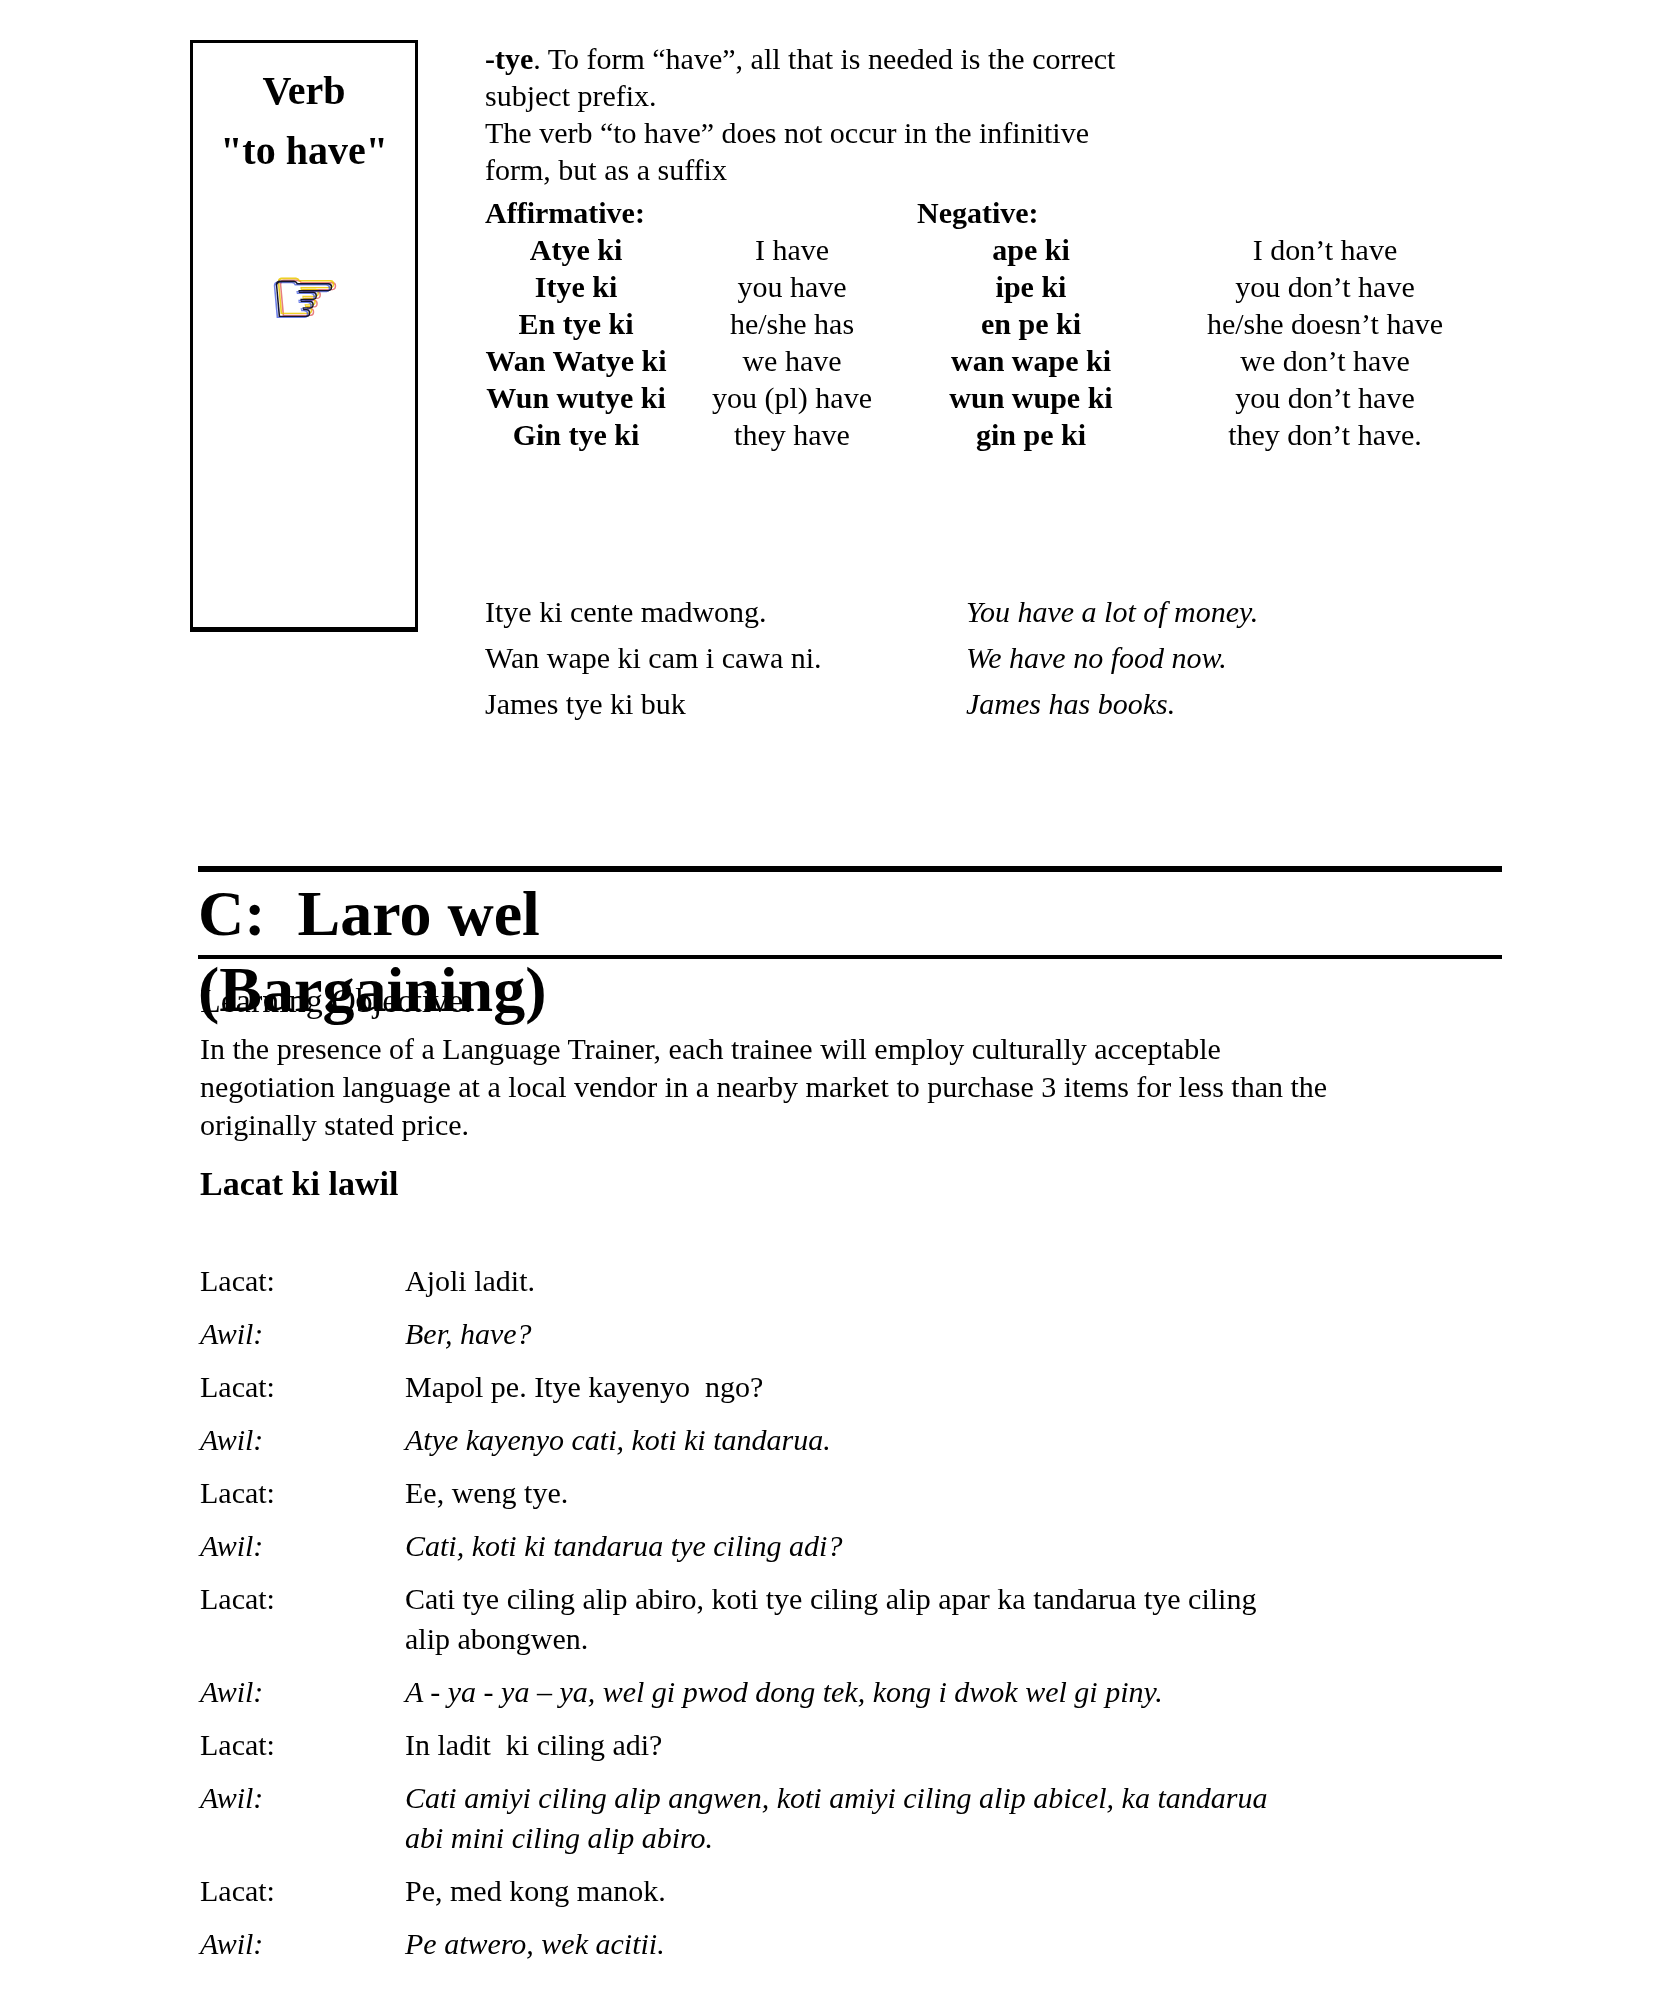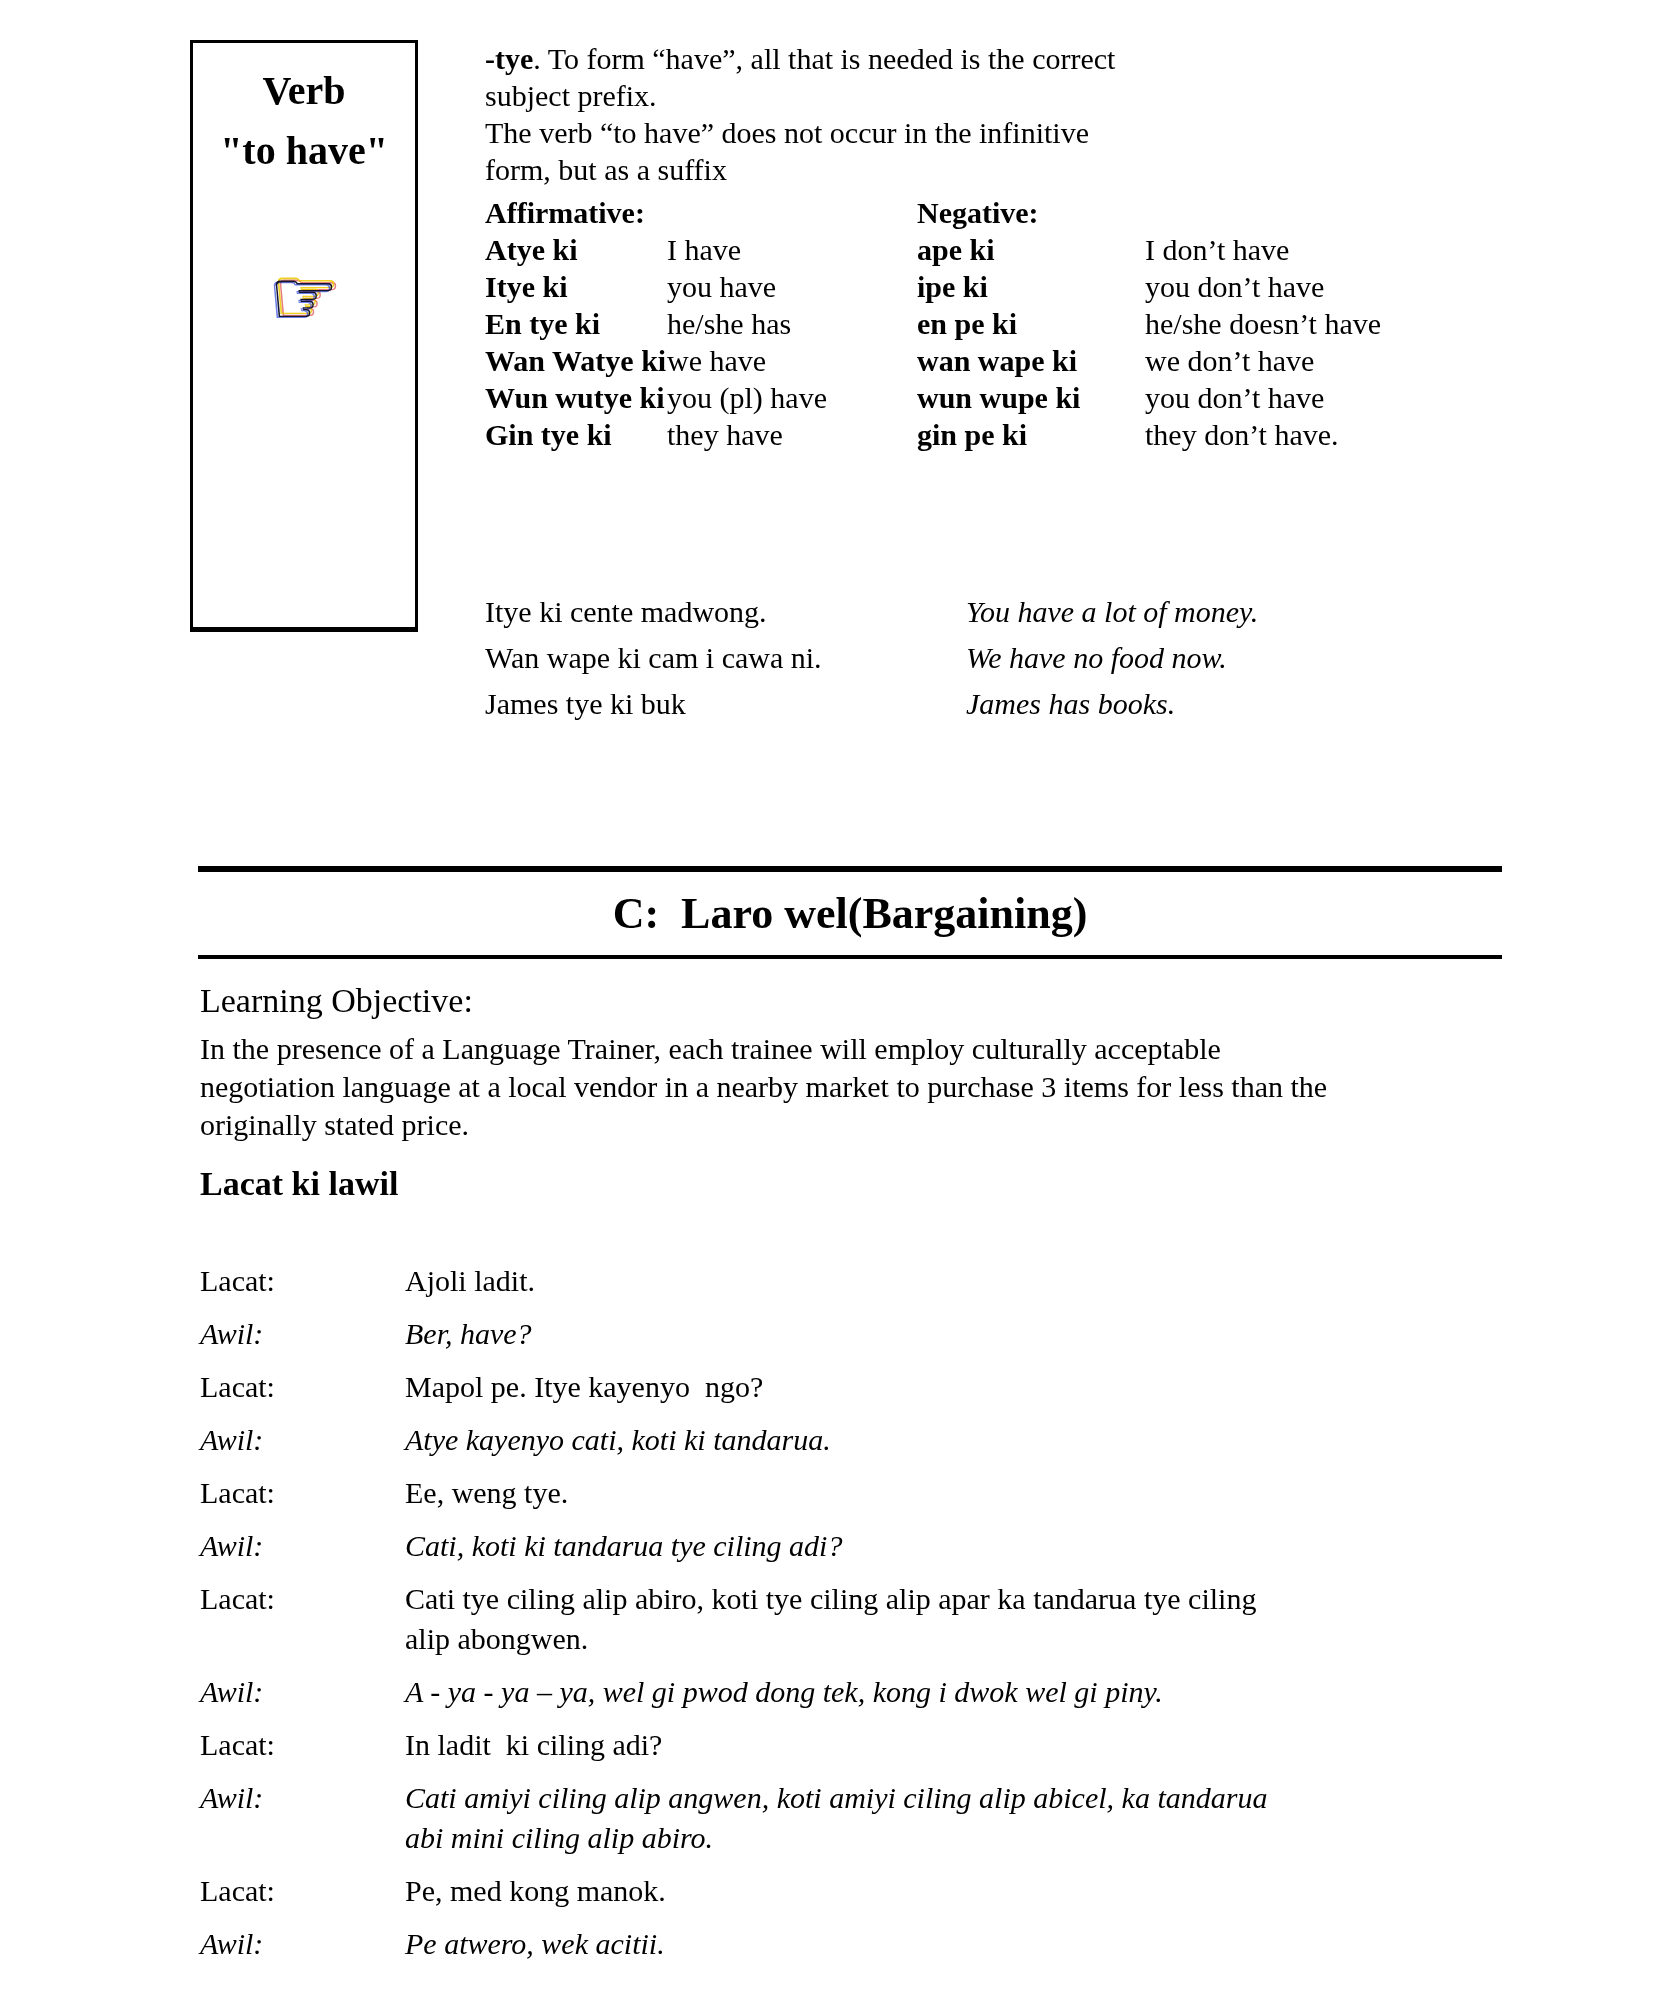--- a/index.html
+++ b/index.html
@@ -23,32 +23,32 @@
     font-family:"DejaVu Sans", sans-serif; color:#15152e;
     text-shadow: -2px 1px 0 rgba(30,60,220,.65),
                   2px -3px 0 rgba(235,200,0,.85),
                   4px -1px 0 rgba(210,0,0,.5);
   }
 
   
   .grammar { position:absolute; left:485px; top:40px; width:1020px; font-size:30px; }
   .intro { width:672px; line-height:37px; }
   .tbl-head { display:grid; grid-template-columns:432px auto; font-weight:bold; line-height:37px; margin-top:6px; }
-  .tbl-row  { display:grid; grid-template-columns:182px 250px 228px auto; line-height:37px; }
+  .tbl-row  { display:grid; grid-template-columns:182px 250px 228px auto; line-height:37px;text-align:center; }
   .term { font-weight:bold; white-space:pre; }
   .examples { margin-top:136px; }
   .ex-row { display:grid; grid-template-columns:470px auto; line-height:46px;gap:11px; }
   .ex-en { font-style:italic; }
 
   
   .rule-top    { position:absolute; left:198px; top:866px; width:1304px; height:6px; background:#000; }
   .section-line{
     position:absolute; left:198px; top:876px; width:1304px;
-    display:flex; justify-content:center; align-items:baseline;
-    font-weight:bold; font-size:44px; line-height:76px; white-space:pre;
+    display:flex; justify-content:flex-end; align-items:baseline;
+    font-weight:bold; font-size:64px; line-height:76px; white-space:pre;flex-direction:column;
   }
   .rule-bottom { position:absolute; left:198px; top:955px; width:1304px; height:4px; background:#000; }
 
   
   .objective { position:absolute; left:200px; top:980px; width:1285px; font-size:30px; }
   .obj-head  { font-size:34px; line-height:42px; margin-bottom:8px; }
   .obj-line  { line-height:38px; }
 
   
   .dialogue  { position:absolute; left:200px; top:1163px; width:1150px; font-size:30px; }

